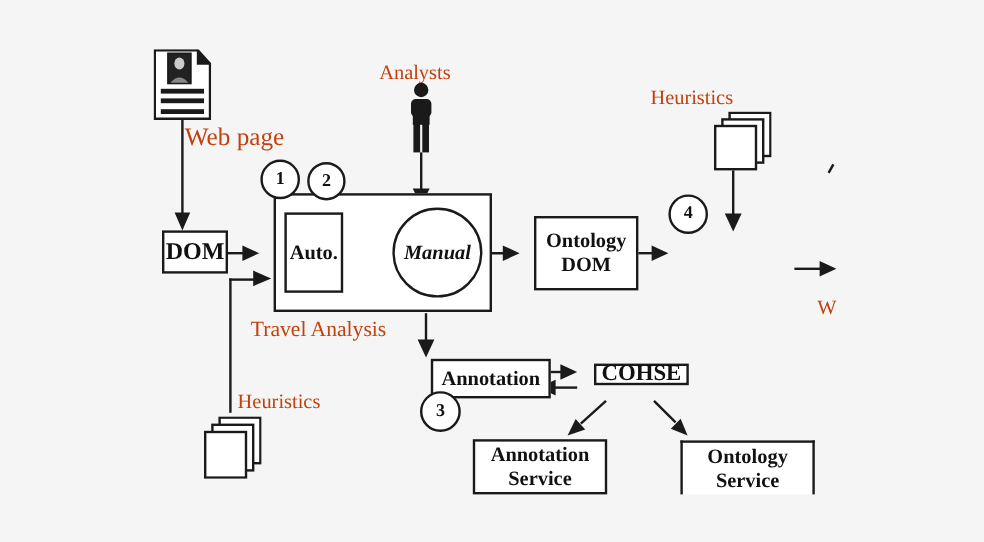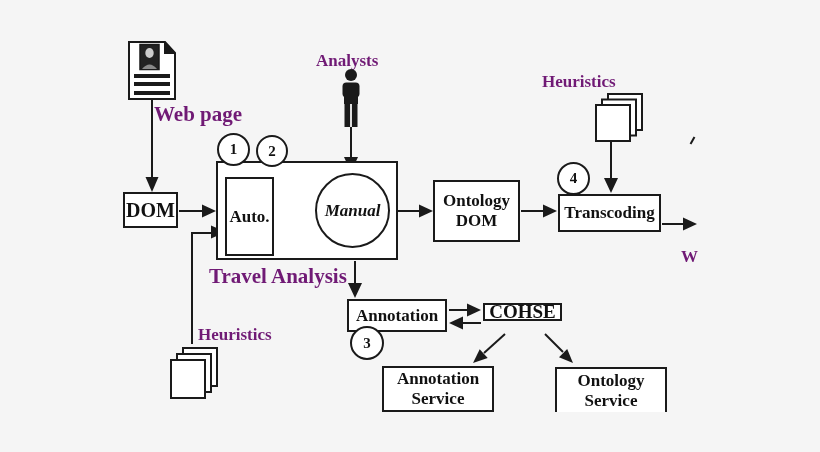--- a/index.html
+++ b/index.html
@@ -17,35 +17,36 @@
   #connectors{position:absolute;left:0;top:0;width:820px;height:452px;}
   .box{
     position:absolute;
     background:#ffffff;
     border:2px solid #1a1a1a;
     display:flex;flex-direction:column;
     align-items:center;justify-content:center;
     font-weight:bold;color:#111;
     text-align:center;line-height:1.15;
     box-sizing:border-box;
+    margin-left:12px;
   }
   .thick{border-width:2.5px;}
   .circle-node{border-radius:50%;}
   .badge{
     position:absolute;
     background:#ffffff;
     border:2px solid #1a1a1a;
     border-radius:50%;
     display:flex;align-items:center;justify-content:center;
     font-weight:bold;font-size:15px;color:#111;
     box-sizing:border-box;
   }
   .caption{
     position:absolute;
-    font-weight:bold;color:#701a75;
+    font-weight:normal;color:#c2410c;
     white-space:nowrap;
   }
   .icon-wrap{position:absolute;}
   svg{display:block;}
 </style>
 </head>
 <body>
 
 <div id="stage">
 
@@ -171,43 +172,40 @@
       <rect x="7" y="7" width="34" height="38" fill="#ffffff" stroke="#1a1a1a" stroke-width="2"></rect>
       <rect x="1" y="13" width="34" height="38" fill="#ffffff" stroke="#1a1a1a" stroke-width="2"></rect>
     </svg>
   </div>
 
   <div class="box thick" style="left:123px;top:192px;width:55px;height:36px;font-size:20px;">
     <span>DOM</span>
   </div>
 
   <div class="box" style="left:216px;top:161px;width:182px;height:99px;background:#ffffff;"></div>
-  <div class="box" style="left:225px;top:177px;width:49px;height:79px;font-size:17px;">
+  <div class="box" style="left:225px;top:177px;width:49px;height:67px;font-size:17px;">
     <span>Auto.</span>
   </div>
   <div class="box circle-node" style="left:315px;top:173px;width:75px;height:75px;font-size:17px;font-style:italic;">
     <span>Manual</span>
   </div>
-  <div class="caption" style="left:209px;top:264px;font-size:21px;">Travel Analysis</div>
+  <div class="caption" style="left:209px;top:264px;font-size:18px;">Travel Analysis</div>
 
   <div class="badge" style="left:217px;top:133px;width:33px;height:33px;">
     <span>1</span>
   </div>
   <div class="badge" style="left:256px;top:135px;width:32px;height:32px;">
     <span>2</span>
   </div>
 
   <div class="box thick" style="left:433px;top:180px;width:87px;height:62px;font-size:17px;">
     <span>Ontology</span>
     <span>DOM</span>
   </div>
 
-  <div class="box" style="left:558px;top:194px;width:103px;height:38px;font-size:17px;">
-    <span>Transcoding</span>
-  </div>
   <div class="badge" style="left:557px;top:162px;width:33px;height:33px;">
     <span>4</span>
   </div>
 
   <div class="caption" style="left:681px;top:247px;font-size:17px;">W</div>
 
   <div class="box" style="left:347px;top:299px;width:100px;height:33px;font-size:17px;">
     <span>Annotation</span>
   </div>
   <div class="badge" style="left:350px;top:326px;width:34px;height:34px;">

